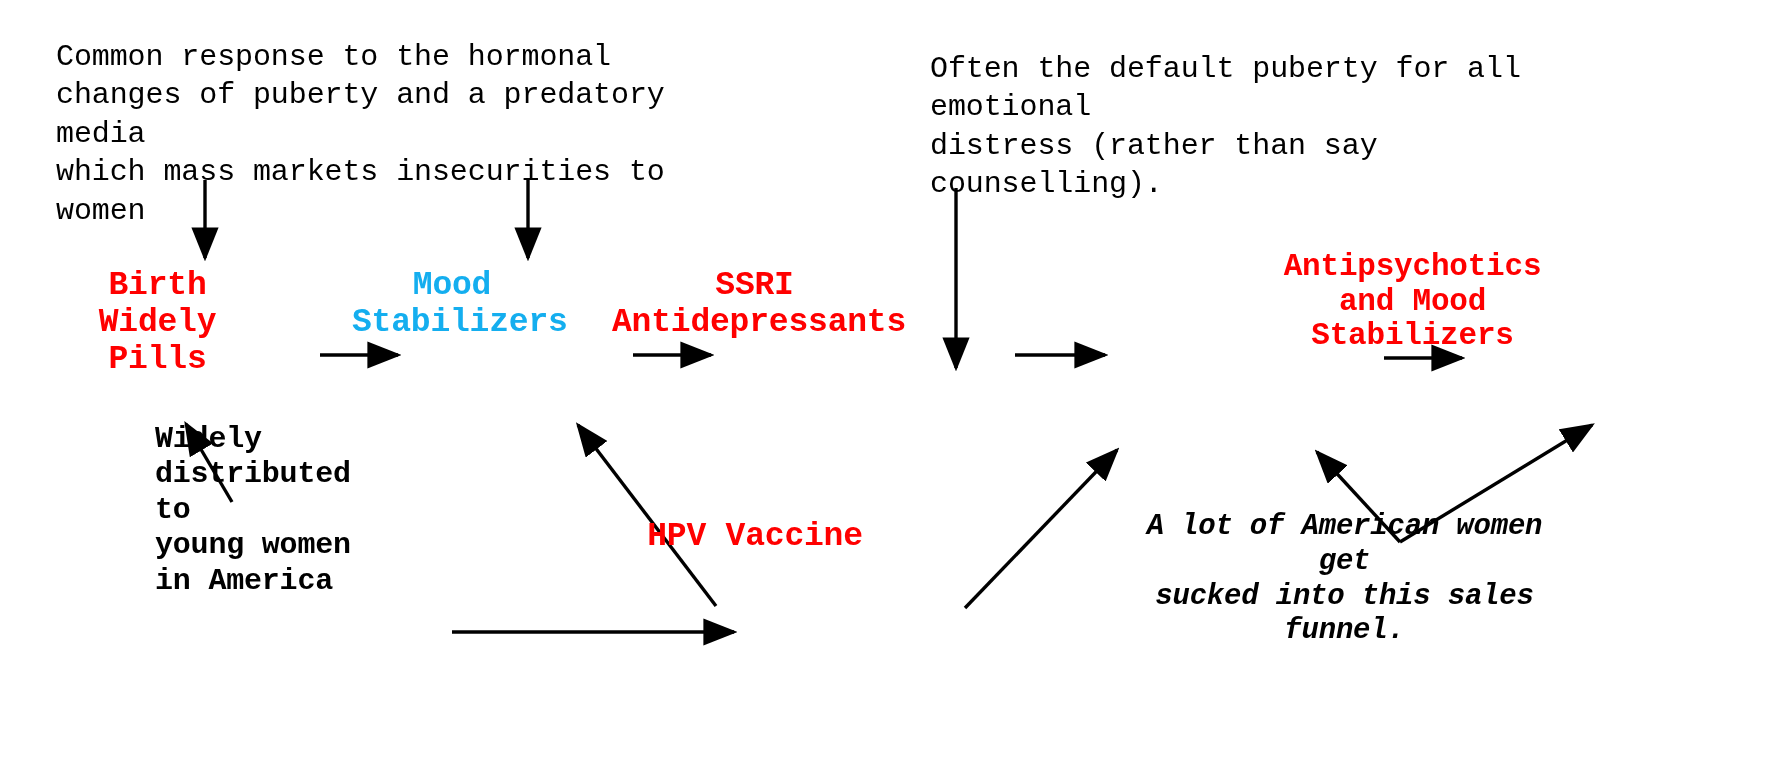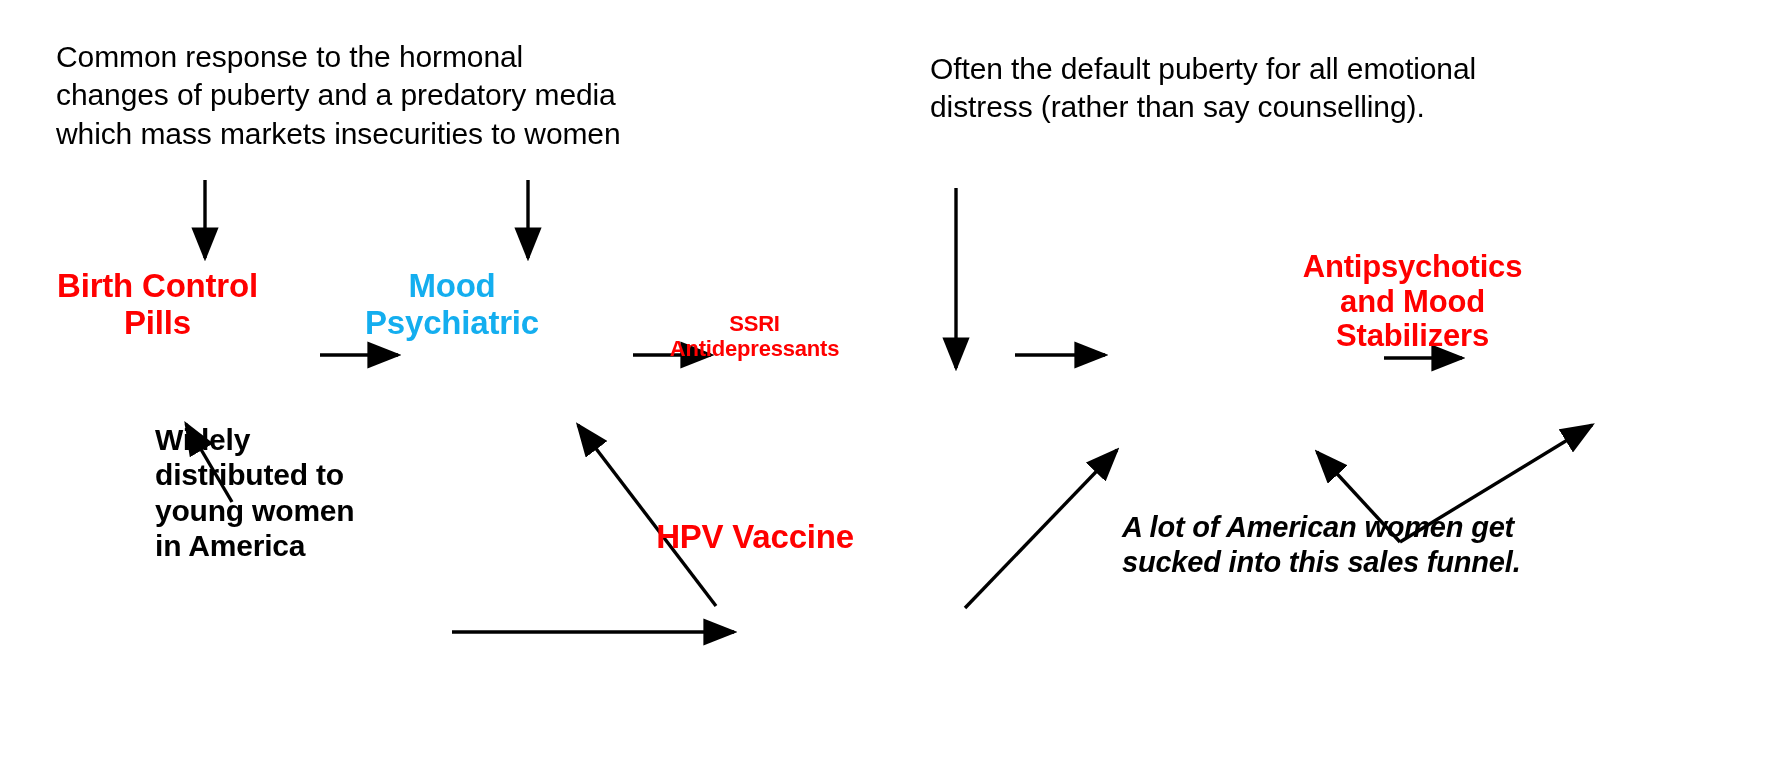--- a/index.html
+++ b/index.html
@@ -5,21 +5,21 @@
   html, body {
     margin: 0;
     padding: 0;
     background: #ffffff;
   }
   #canvas {
     position: relative;
     width: 1792px;
     height: 774px;
     background: #ffffff;
-    font-family: Liberation Sans, sans-serif;
+    font-family: Liberation Mono, monospace;
     overflow: hidden;
   }
   #arrow-layer {
     position: absolute;
     left: 0;
     top: 0;
     width: 1792px;
     height: 774px;
     pointer-events: none;
   }
@@ -45,29 +45,29 @@
     letter-spacing: -0.1px;
   }
   .annot.bold {
     font-weight: bold;
     line-height: 1.18;
     letter-spacing: -0.2px;
   }
   .annot.bolditalic {
     font-weight: bold;
     font-style: italic;
-    text-align: left;
+    text-align: center;
     line-height: 1.2;
     letter-spacing: -0.2px;
   }
 
   
   #node-birth-control-pills { left: 40px;   top: 268px; width: 235px; font-size: 33px; }
   #node-mood-instability    { left: 352px;  top: 268px; width: 200px; font-size: 33px; }
-  #node-ssri                { left: 612px;  top: 268px; width: 285px; font-size: 22px; margin-top: 44px; }
+  #node-ssri                { left: 612px;  top: 268px; width: 285px; font-size: 33px; }
   #node-psychiatric         { left: 980px;  top: 232px; width: 230px; font-size: 31px; }
   #node-antipsychotics      { left: 1280px; top: 250px; width: 265px; font-size: 31px; }
   #node-hpv-vaccine         { left: 630px;  top: 512px; width: 250px; font-size: 33px; margin-top: 7px; }
 
   
   #annot-puberty    { left: 56px;   top: 38px;  width: 640px; font-size: 30px; }
   #annot-default    { left: 930px;  top: 50px;  width: 620px; font-size: 30px; }
   #annot-widely     { left: 155px;  top: 422px; width: 225px; font-size: 30px; }
   #annot-funnel     { left: 1122px; top: 510px; width: 445px; font-size: 29px; }
 </style>
@@ -121,25 +121,25 @@
 distress (rather than say counselling).</div>
 
   <div class="annot bold" id="annot-widely">Widely
 distributed to
 young women
 in America</div>
 
   <div class="annot bolditalic" id="annot-funnel">A lot of American women get
 sucked into this sales funnel.</div>
 
-  <div class="node red" id="node-birth-control-pills">Birth Control
+  <div class="node red" id="node-birth-control-pills">Birth Widely
 Pills</div>
 
   <div class="node blue" id="node-mood-instability">Mood
-Psychiatric</div>
+Stabilizers</div>
 
   <div class="node red" id="node-ssri">SSRI
 Antidepressants</div>
 
 
   <div class="node red" id="node-antipsychotics">Antipsychotics
 and Mood
 Stabilizers</div>
 
   <div class="node red" id="node-hpv-vaccine">HPV Vaccine</div>

